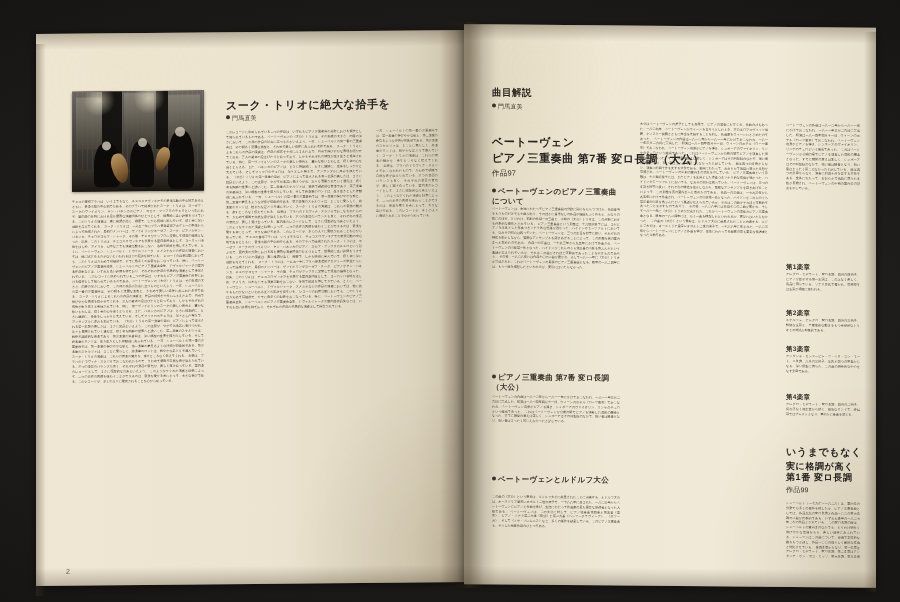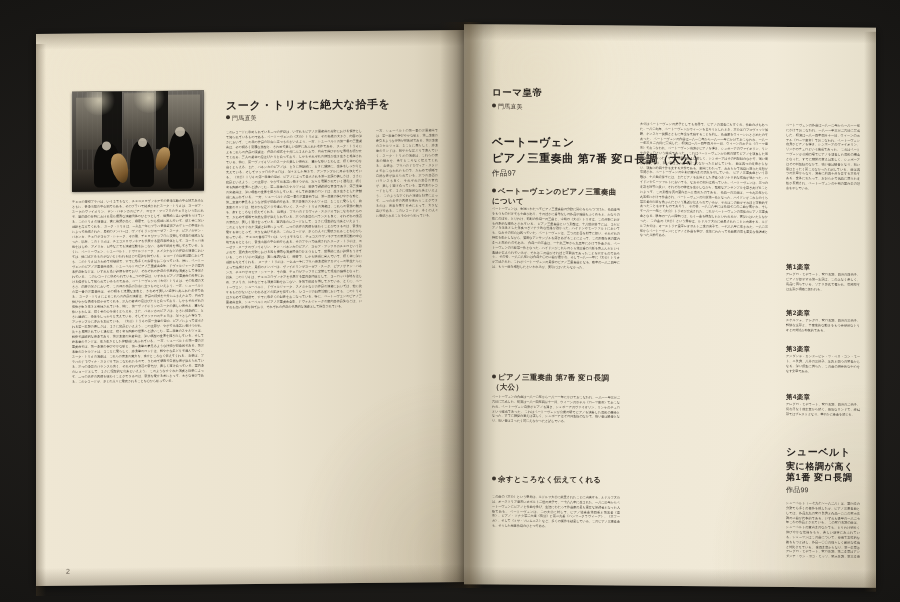--- a/index.html
+++ b/index.html
@@ -309,21 +309,21 @@
 
       <div class="col pagenum" style="left:30px; top:534px;">2</div>
     </div>
 
     <div class="page-right">
       <div class="grain"></div>
       <div class="edge-r"></div>
       <div class="top-shade"></div>
       <div class="bottom-shade"></div>
 
-      <div class="col heading" style="left:28px; top:62px;">ローマ皇帝</div>
+      <div class="col heading" style="left:28px; top:62px;">曲目解説</div>
       <div class="col byline" style="left:28px; top:78px;">
         <span class="bullet"></span><span>門馬直美</span>
       </div>
 
       <div class="col heading-lg" style="left:28px; top:110px;">ベートーヴェン</div>
       <div class="col heading-lg" style="left:28px; top:126px;">ピアノ三重奏曲 第7番 変ロ長調（大公）</div>
       <div class="col opus" style="left:28px; top:144px;">作品97</div>
 
       <div class="col subheading" style="left:28px; top:162px; width:130px; white-space:normal; line-height:10px;">
         <span class="bullet"></span><span>ベートーヴェンのピアノ三重奏曲について</span>
@@ -337,21 +337,21 @@
 
       <div class="col subheading" style="left:28px; top:348px; width:132px; white-space:normal; line-height:10px;">
         <span class="bullet"></span><span>ピアノ三重奏曲 第7番 変ロ長調（大公）</span>
       </div>
       <div class="col body tight" style="left:28px; top:370px; width:128px; height:72px;">
         <span>ベートーヴェンの作曲は一八一〇年から一八一一年にかけておこなわれ、一八一一年三月二六日に完成した。初演は一八一四年四月十一日、ウィーンのホテル《ローマ皇帝》でおこなわれ、ベートーヴェン自身がピアノを弾き、シュポーアのヴァイオリン、リンケのチェロという編成であった。</span>
         <span>これはベートーヴェンが公開の場でピアノを演奏した最後の機会となった。すでに聴覚の衰えは著しく、シュポーアはその回想録のなかで、強い音は騒音となり、弱い音はまったく聞こえなかったと記している。</span>
       </div>
 
       <div class="col subheading" style="left:28px; top:450px; width:132px; white-space:normal; line-height:10px;">
-        <span class="bullet"></span><span>余すところなく伝えてくれる</span>
+        <span class="bullet"></span><span>ベートーヴェンとルドルフ大公</span>
       </div>
       <div class="col body tight" style="left:28px; top:470px; width:128px; height:60px;">
         <span>この曲の《大公》という愛称は、ルドルフ大公に献呈されたことに由来する。ルドルフ大公は、オーストリア皇帝レオポルト二世の末子で、一七八八年に生まれた。一八〇三年からベートーヴェンにピアノと作曲を学び、生涯にわたって作曲家の最も重要な保護者となった人物である。</span>
         <span>ベートーヴェンは、この大公に対して、ピアノ協奏曲第四番と第五番《皇帝》、ピアノ・ソナタ第二六番《告別》と第二九番《ハンマークラヴィーア》、《大フーガ》、そして《ミサ・ソレムニス》など、多くの傑作を献呈している。このピアノ三重奏曲も、そうした献呈作品のひとつである。</span>
       </div>
 
       <div class="col body tight" style="left:176px; top:96px; width:128px; height:436px;">
         <span>大公はベートーヴェンの弟子としても優秀で、ピアノの演奏にもすぐれ、作曲の才もあった。一八〇九年、ベートーヴェンがウィーンを去ろうとしたとき、大公はロプコヴィッツ侯爵、キンスキー侯爵とともに年金を支給することを約し、作曲家をウィーンにとどめたのであった。</span>
         <span>ベートーヴェンの作曲は一八一〇年から一八一一年にかけておこなわれ、一八一一年三月二六日に完成した。初演は一八一四年四月十一日、ウィーンのホテル《ローマ皇帝》でおこなわれ、ベートーヴェン自身がピアノを弾き、シュポーアのヴァイオリン、リンケのチェロという編成であった。</span>
         <span>これはベートーヴェンが公開の場でピアノを演奏した最後の機会となった。すでに聴覚の衰えは著しく、シュポーアはその回想録のなかで、強い音は騒音となり、弱い音はまったく聞こえなかったと記している。</span>
@@ -378,21 +378,21 @@
       </div>
       <div class="col" style="left:322px; top:318px; width:74px;">
         <div class="subheading" style="font-size:6.5px;">第3楽章</div>
         <div class="body tight" style="height:34px;">アンダンテ・カンタービレ・マ・ペロ・コン・モート、ニ長調、八分の三拍子。主題と四つの変奏からなる。深い瞑想に満ちた、この曲の精神的な中心をなす楽章である。</div>
       </div>
       <div class="col" style="left:322px; top:366px; width:74px;">
         <div class="subheading" style="font-size:6.5px;">第4楽章</div>
         <div class="body tight" style="height:34px;">アレグロ・モデラート、変ロ長調、四分の二拍子。切れ目なく前楽章から続く。快活なロンドで、終結部ではプレストとなり、華やかに全曲を閉じる。</div>
       </div>
 
-      <div class="col heading-lg" style="left:322px; top:418px; font-size:10px;">シューベルト</div>
+      <div class="col heading-lg" style="left:322px; top:418px; font-size:10px;">いうまでもなく</div>
       <div class="col heading-lg" style="left:322px; top:434px; font-size:9px; white-space:normal; width:80px; line-height:11px;">実に格調が高く 第1番 変ロ長調</div>
       <div class="col opus" style="left:322px; top:458px; font-size:7px;">作品99</div>
       <div class="col body tight" style="left:322px; top:474px; width:74px; height:58px;">
         <span>シューベルト（一七九七〜一八二八）は、室内楽の分野でも多くの傑作を残したが、ピアノ三重奏曲としては、作品九九の変ロ長調と作品一〇〇の変ホ長調の二曲が代表的である。いずれも晩年の一八二七年ごろの作品とされている。</span>
         <span>この変ロ長調の曲は、シューベルトの室内楽のなかでも、とりわけ明るく伸びやかな性格をもち、美しい旋律にあふれている。シューマンはこの曲について、優雅で女性的な趣をもつと評し、作品一〇〇の雄々しく劇的な性格と対比させている。</span>
         <span>全四楽章からなり、第一楽章はアレグロ・モデラート、変ロ長調。第二楽章はアンダンテ・ウン・ポコ・モッソ、変ホ長調。第三楽章はスケルツォ、アレグロ。終楽章はロンドのアレグロ・ヴィヴァーチェで、軽やかに全曲を結ぶ。</span>
       </div>
     </div>
 
     <div class="gutter"></div>

